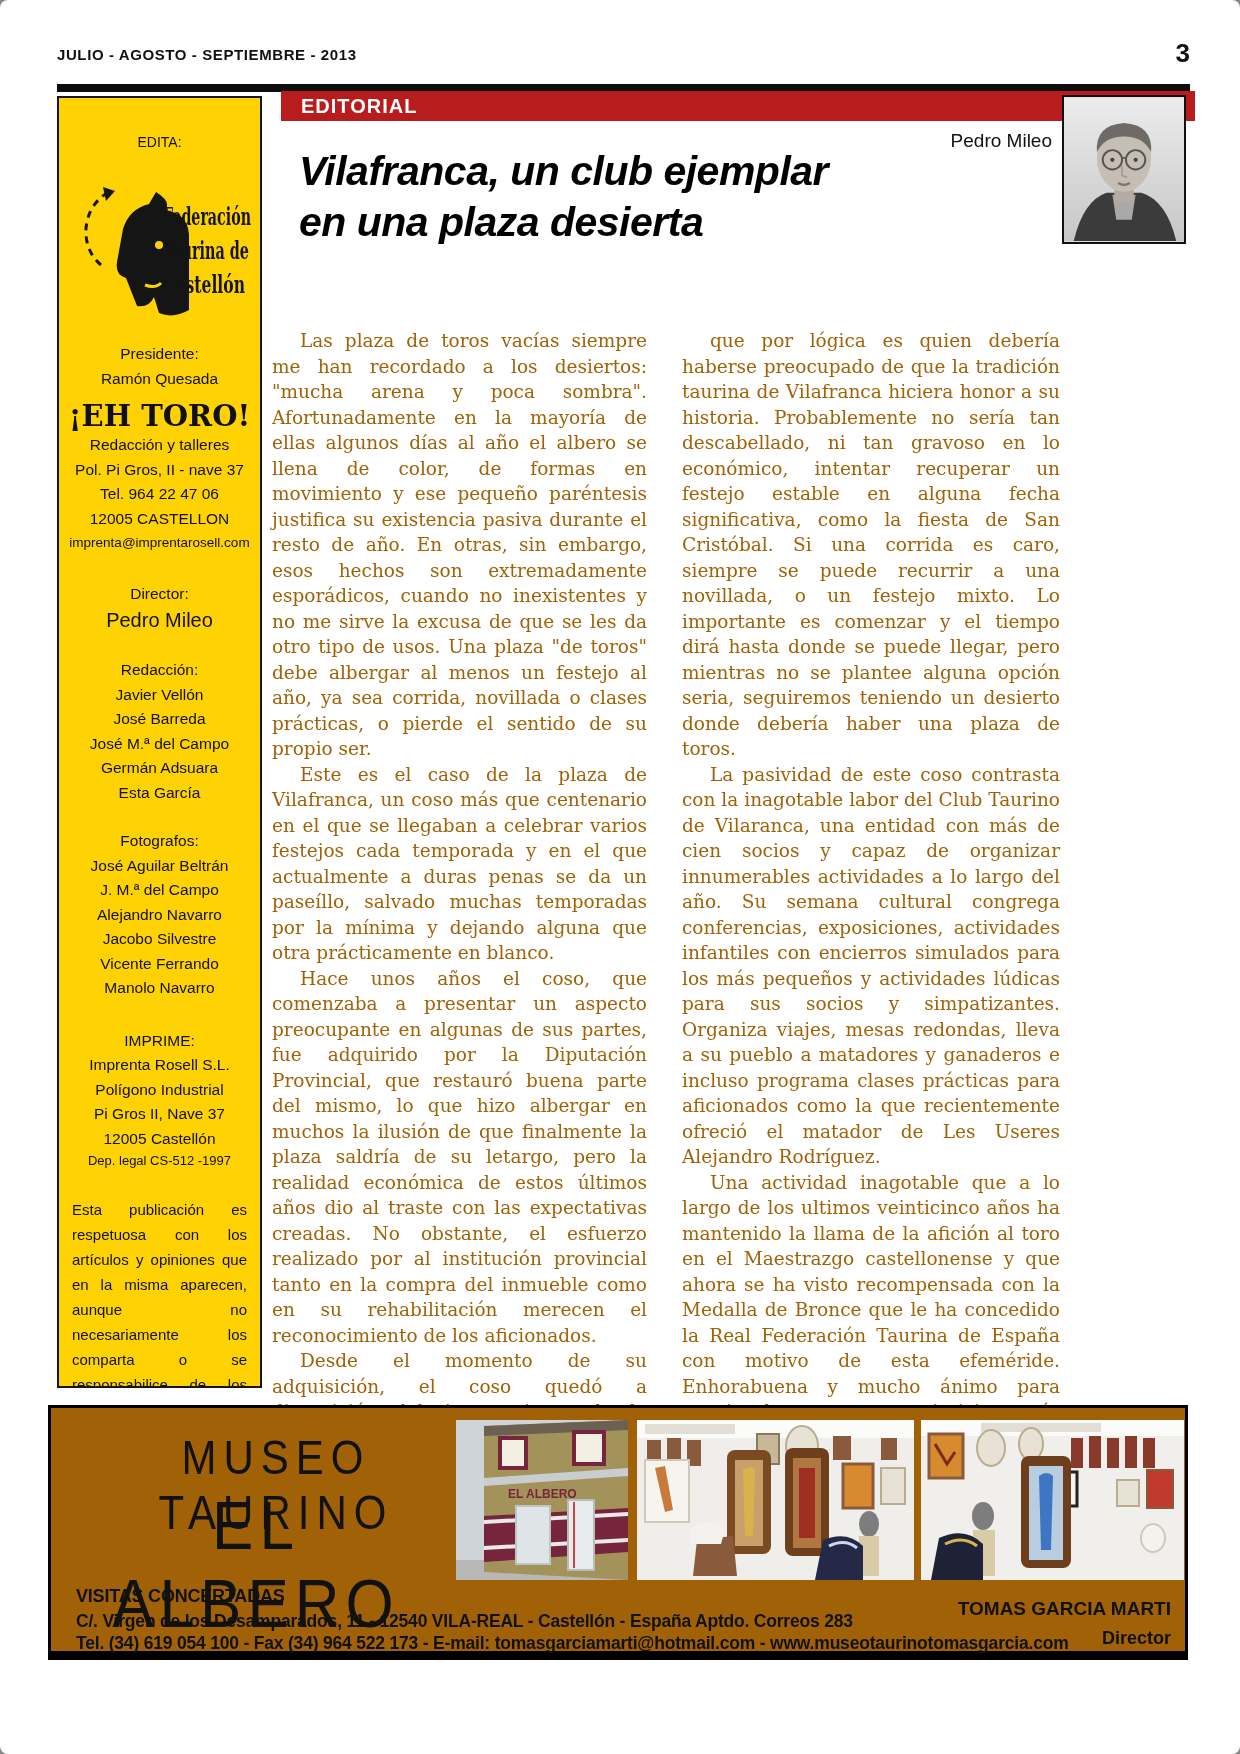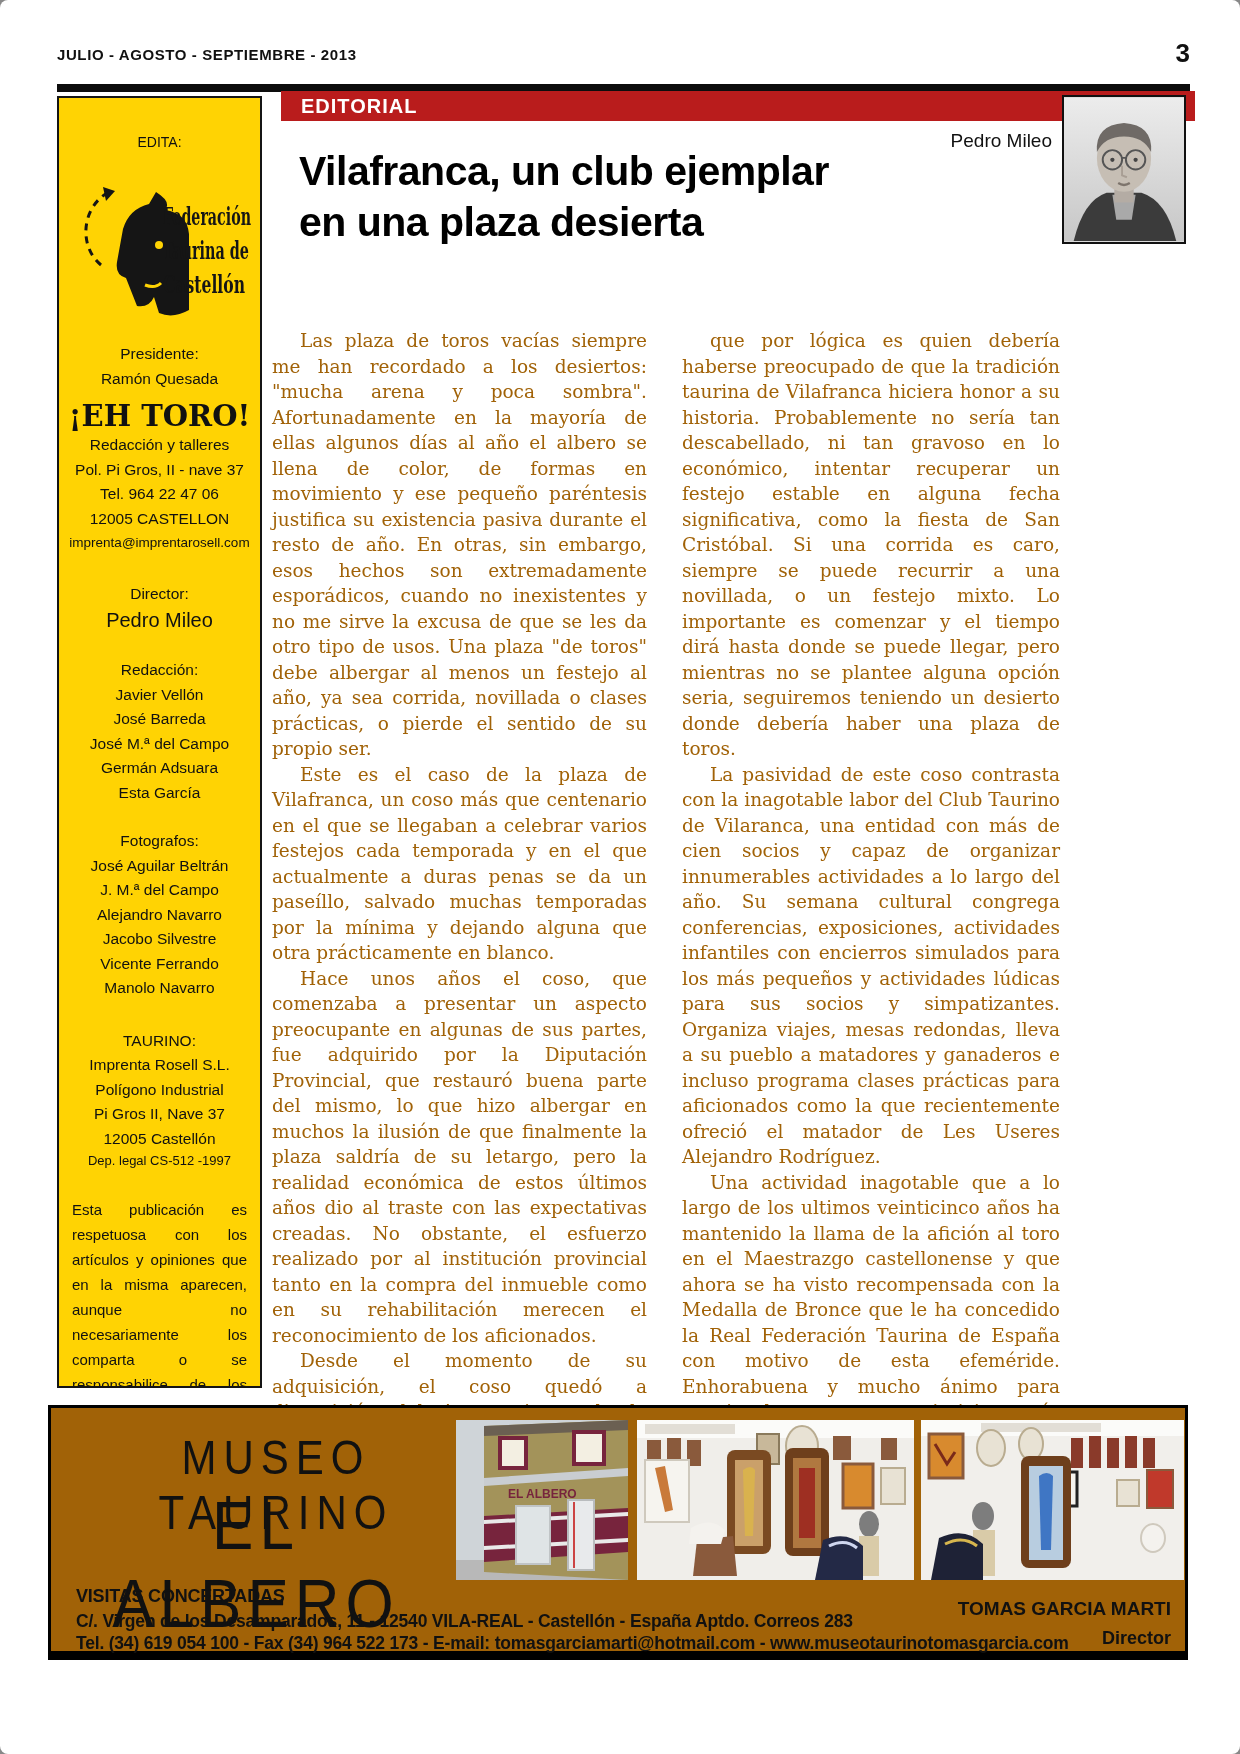--- a/index.html
+++ b/index.html
@@ -25,21 +25,21 @@
   .deplegal{font-size:13px;line-height:20px;}
   .disclaimer{margin-top:26px;text-align:justify;font-size:15px;line-height:25px;padding:0 5px;}
   
   .ed-bar{position:absolute;left:281px;top:91px;width:914px;height:30px;background:#b91c1c;}
   .ed-bar span{color:#fff;font-weight:bold;font-size:20px;letter-spacing:1px;line-height:30px;padding-left:20px;}
   .author{position:absolute;left:660px;top:130px;width:392px;text-align:right;font-size:19px;}
   .portrait{position:absolute;left:1062px;top:95px;width:124px;height:149px;border:2px solid #111;
             box-sizing:border-box;background:#ddd;}
   .portrait svg{display:block;width:100%;height:100%;}
   .title{position:absolute;left:299px;top:146px;margin:0;font-size:41px;line-height:51px;
-         font-weight:900;letter-spacing:-.5px;color:#000;}
+         font-weight:900;letter-spacing:-.5px;color:#000;font-style:italic;}
   
   .col{position:absolute;top:300px;font-family:"DejaVu Serif",serif;font-size:18.5px;
        line-height:25.5px;text-align:justify;color:#a16207;margin-top:28px;}
   .col p{margin:0;text-indent:28px;}
   .col1{left:272px;width:375px;}
   .col2{left:682px;width:378px;}
   
   .ad{position:absolute;left:48px;top:1405px;width:1140px;height:255px;border:3px solid #000;
       border-bottom:9px solid #000;box-sizing:border-box;background:#a16207;}
   .museo1{position:absolute;left:30px;top:22px;width:390px;text-align:center;font-size:42px;
@@ -110,21 +110,21 @@
     <div class="mt24">Fotografos:</div>
     <div>
         <div>José Aguilar Beltrán</div>
         <div>J. M.ª del Campo</div>
         <div>Alejandro Navarro</div>
         <div>Jacobo Silvestre</div>
         <div>Vicente Ferrando</div>
         <div>Manolo Navarro</div>
       </div>
 
-    <div class="mt28">TAURINO:</div>
+    <div class="mt28">IMPRIME:</div>
     <div>
         <div>Imprenta Rosell S.L.</div>
         <div>Polígono Industrial</div>
         <div>Pi Gros II, Nave 37</div>
         <div>12005 Castellón</div>
       </div>
     <div class="deplegal">Dep. legal CS-512 -1997</div>
 
     <div class="disclaimer">Esta publicación es respetuosa con los artículos y opiniones que en la misma aparecen, aunque no necesariamente los comparta o se responsabilice de los mismos.</div>
   </aside>

